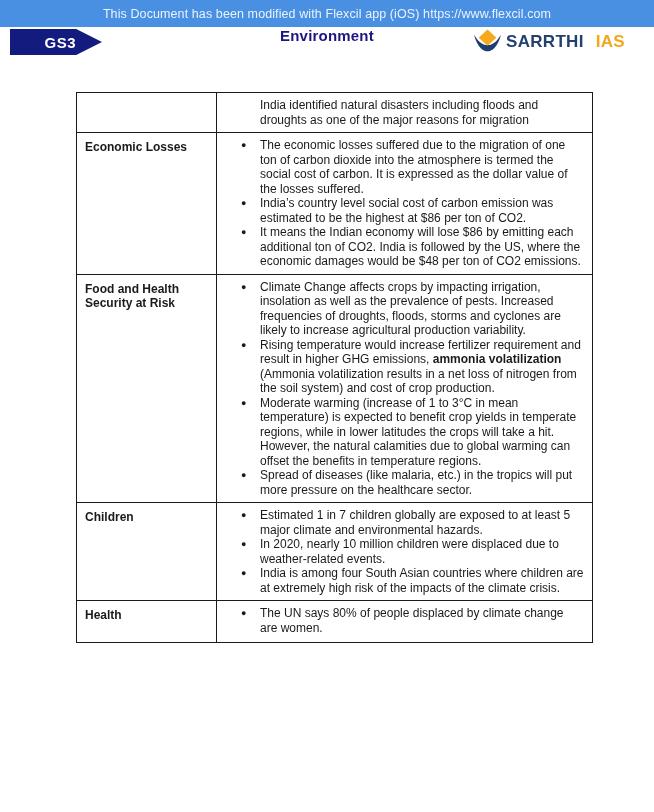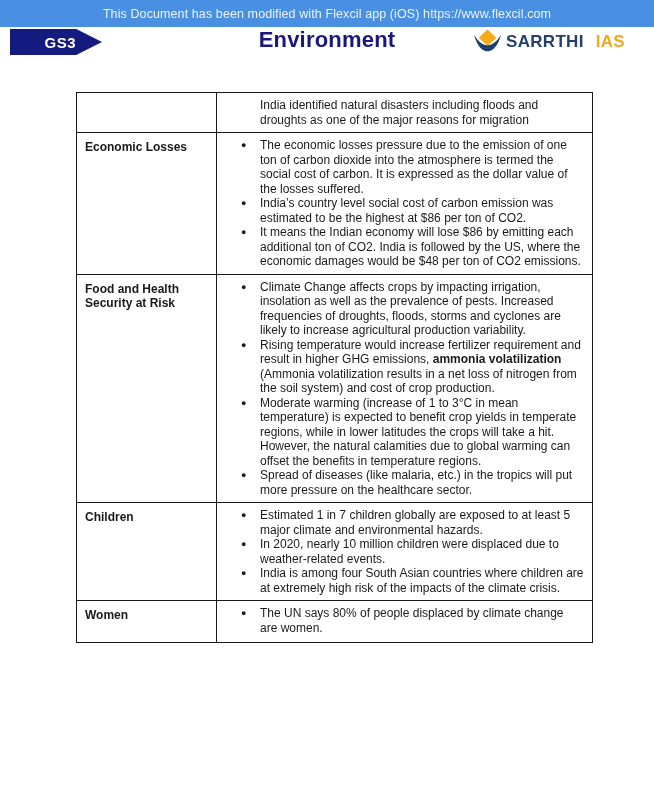--- a/index.html
+++ b/index.html
@@ -41,21 +41,21 @@
   }
   .gs-badge-label {
     color: #ffffff; font-size: 15px; font-weight: bold;
     letter-spacing: 0.5px;
   }
 
   
   .doc-title {
     position: absolute; top: 27px; left: 0;
     width: 654px; text-align: center;
-    font-size: 22px; font-weight: bold;
+    font-size: 15px; font-weight: bold;
     color: var(--title-color, #1B1680);
     letter-spacing: 0.2px;
   }
 
   
   .logo {
     position: absolute; top: 29px; right: 29px;
     display: flex; align-items: center; gap: 5px;
   }
   .logo-icon { width: 27px; height: 26px; display: block; }
@@ -131,21 +131,21 @@
           <td class="content">
             <ul class="items">
               <li class="item"><span>India identified natural disasters including floods and droughts as one of the major reasons for migration</span></li>
             </ul>
           </td>
         </tr>
         <tr class="r1">
           <td class="topic">Economic Losses</td>
           <td class="content">
             <ul class="items">
-              <li class="item"><span class="dot">●</span><span>The economic losses pressure due to the emission of one ton of carbon dioxide into the atmosphere is termed the social cost of carbon. It is expressed as the dollar value of the losses suffered.</span></li>
+              <li class="item"><span class="dot">●</span><span>The economic losses suffered due to the migration of one ton of carbon dioxide into the atmosphere is termed the social cost of carbon. It is expressed as the dollar value of the losses suffered.</span></li>
               <li class="item"><span class="dot">●</span><span>India’s country level social cost of carbon emission was estimated to be the highest at $86 per ton of CO2.</span></li>
               <li class="item"><span class="dot">●</span><span>It means the Indian economy will lose $86 by emitting each additional ton of CO2. India is followed by the US, where the economic damages would be $48 per ton of CO2 emissions.</span></li>
             </ul>
           </td>
         </tr>
         <tr class="r2">
           <td class="topic">Food and Health Security at Risk</td>
           <td class="content">
             <ul class="items">
               <li class="item"><span class="dot">●</span><span>Climate Change affects crops by impacting irrigation, insolation as well as the prevalence of pests. Increased frequencies of droughts, floods, storms and cyclones are likely to increase agricultural production variability.</span></li>
@@ -159,21 +159,21 @@
           <td class="topic">Children</td>
           <td class="content">
             <ul class="items">
               <li class="item"><span class="dot">●</span><span>Estimated 1 in 7 children globally are exposed to at least 5 major climate and environmental hazards.</span></li>
               <li class="item"><span class="dot">●</span><span>In 2020, nearly 10 million children were displaced due to weather-related events.</span></li>
               <li class="item"><span class="dot">●</span><span>India is among four South Asian countries where children are at extremely high risk of the impacts of the climate crisis.</span></li>
             </ul>
           </td>
         </tr>
         <tr class="r4">
-          <td class="topic">Women</td>
+          <td class="topic">Health</td>
           <td class="content">
             <ul class="items">
               <li class="item"><span class="dot">●</span><span>The UN says 80% of people displaced by climate change are women.</span></li>
             </ul>
           </td>
         </tr>
       </tbody>
   </table>
 
 </div>

